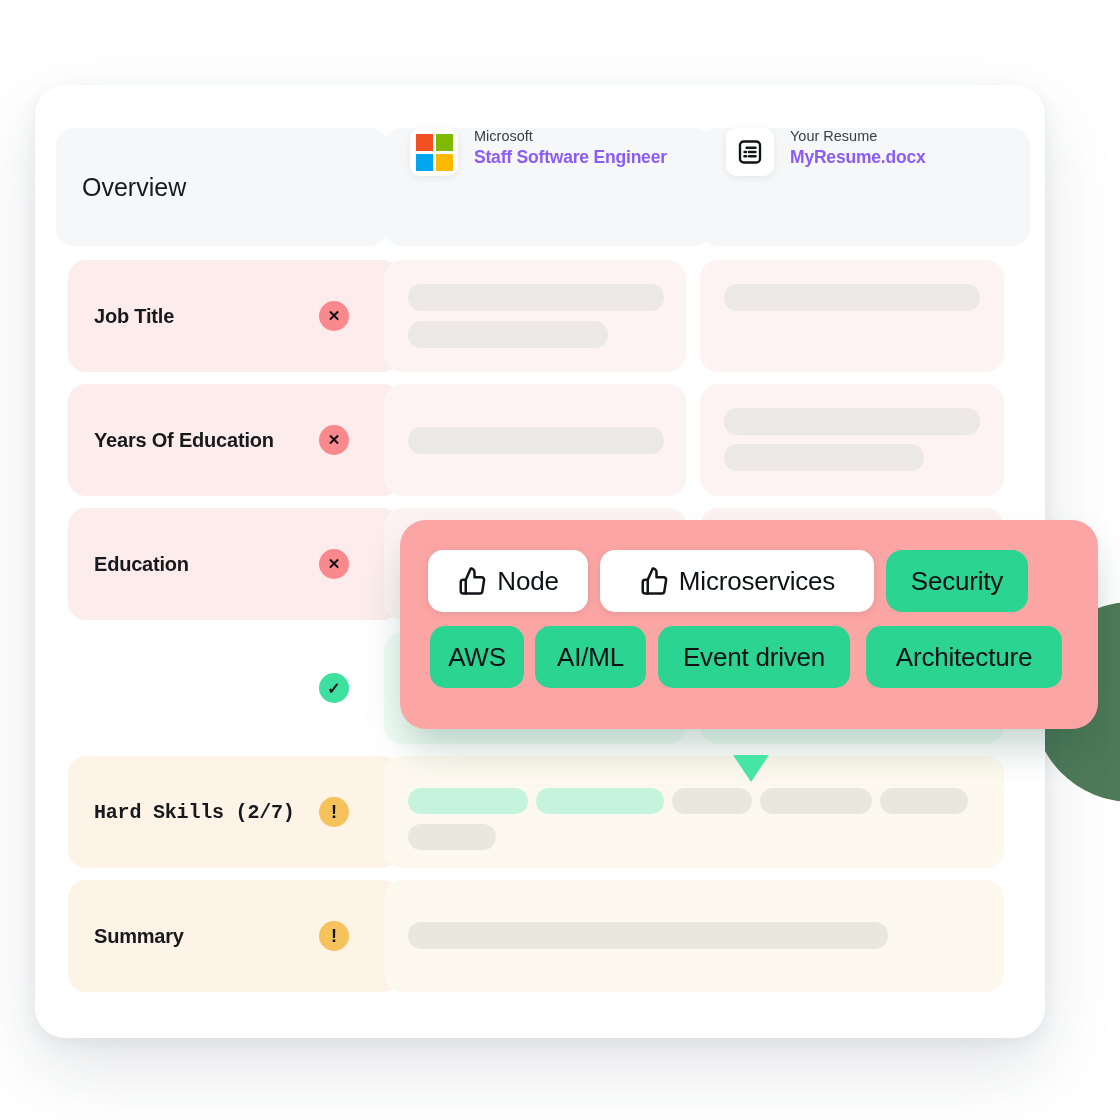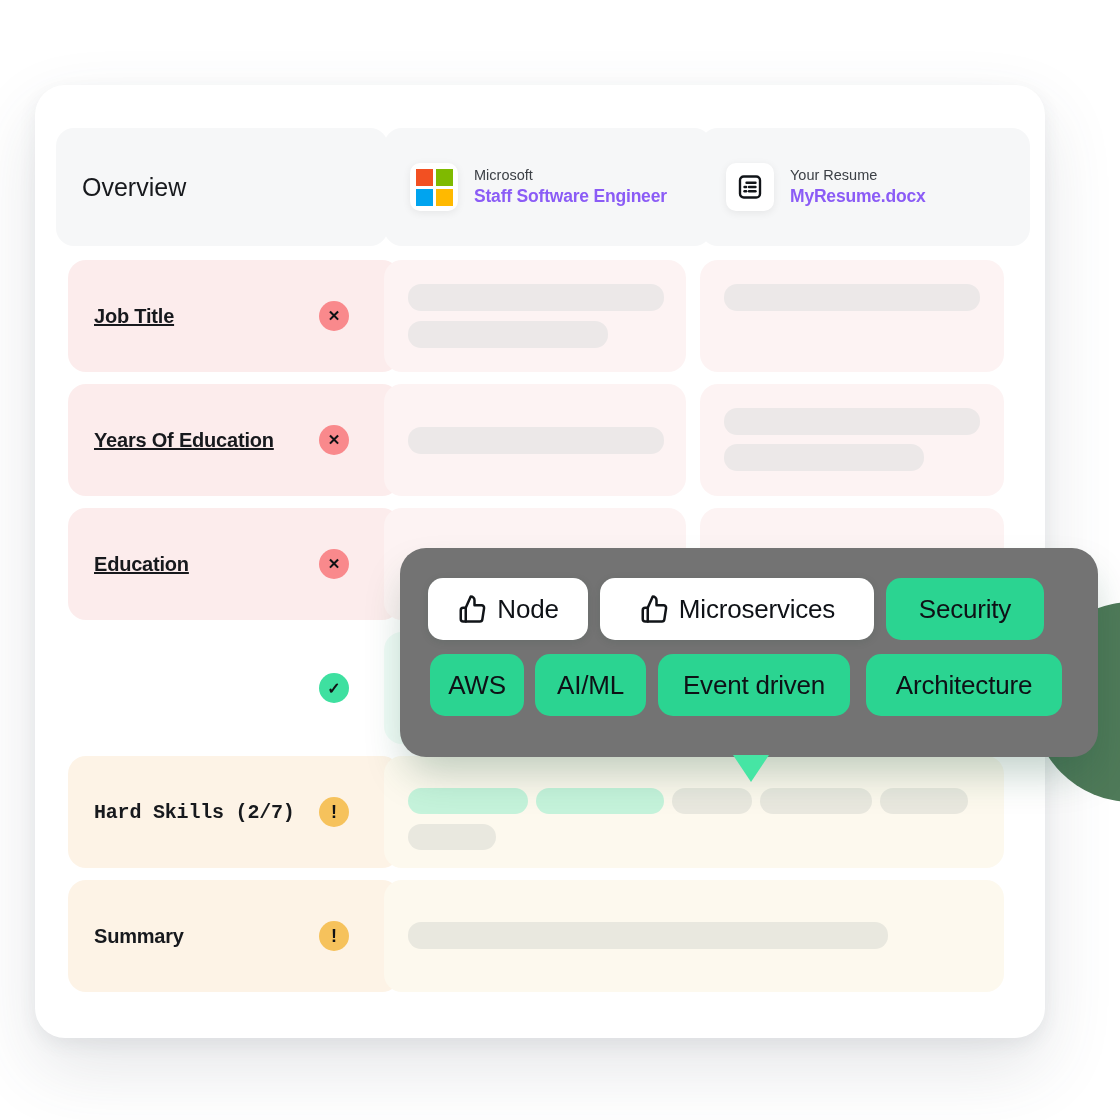--- a/index.html
+++ b/index.html
@@ -9,52 +9,52 @@
 
   
   .blob{left:1032px;top:602px;width:200px;height:200px;border-radius:50%;background:#4f7a59;}
 
   
   .main-card{left:35px;top:85px;width:1010px;height:953px;background:#ffffff;border-radius:30px;
              box-shadow:0 30px 70px rgba(70,80,95,.14), 0 6px 18px rgba(70,80,95,.08);}
 
   .cell{border-radius:18px;}
   .hdr{background:#f6f7f8;}
-  .pink-l{background:#fcecec;text-decoration:underline;}
+  .pink-l{background:#fcecec;}
   .pink{background:#fdf3f3;}
   .mint-l{background:#e8faf2;}
   .mint{background:#f0fcf7;}
   .cream-l{background:#fdf3e6;}
   .cream{background:#fdf9ee;}
 
   .rowlabel{display:flex;align-items:center;padding-left:26px;font-size:20px;font-weight:700;
             letter-spacing:-.2px;color:#17191d;}
   .badge{width:30px;height:30px;border-radius:50%;display:flex;align-items:center;justify-content:center;
          font-weight:700;color:#101215;}
   .badge.fail{background:#f9898c;font-size:15px;}
   .badge.pass{background:#3ee0a0;font-size:16px;}
   .badge.warn{background:#f6c25c;font-size:18px;font-weight:800;}
 
   .bar{position:absolute;height:27px;border-radius:13px;background:#ece8e8;}
   .bar.sm{height:26px;}
   .bar.cream-bar{background:#e9e8df;}
   .bar.mint-bar{background:#c5f3db;}
 
   
-  .hdr-flex{display:flex;align-items:center;gap:16px;padding-left:26px;}
+  .hdr-flex{display:flex;align-items:flex-start;gap:16px;padding-left:26px;}
   .tile{width:48px;height:48px;background:#ffffff;border-radius:10px;box-shadow:0 2px 8px rgba(0,0,0,.07);
         display:flex;align-items:center;justify-content:center;flex:0 0 auto;}
   .ms-grid{display:grid;grid-template-columns:17px 17px;grid-template-rows:17px 17px;gap:3px;}
   .hdr-text{display:flex;flex-direction:column;gap:3px;}
   .hdr-sub{font-size:14.5px;font-weight:500;color:#3c4046;}
   .hdr-bold{font-size:17.5px;font-weight:700;color:#8b5cf6;letter-spacing:-.2px;}
   .overview{display:flex;align-items:center;padding-left:26px;font-size:25px;font-weight:500;color:#17191d;}
 
   
-  .popup{left:400px;top:548px;width:698px;height:209px;border-radius:26px;background:#737373;
+  .popup{left:400px;top:520px;width:698px;height:209px;border-radius:26px;background:#fca5a5;
          box-shadow:0 22px 42px -8px rgba(18,80,55,.28);}
   .popup-tip{left:733px;top:755px;width:0;height:0;border-left:18px solid transparent;
              border-right:18px solid transparent;border-top:27px solid #46e5a4;}
   .chip{position:absolute;height:62px;border-radius:15px;display:flex;align-items:center;justify-content:center;
         gap:10px;font-size:26px;font-weight:500;color:#0e1116;letter-spacing:-.2px;}
   .chip.white{background:#ffffff;box-shadow:0 2px 8px rgba(10,60,40,.10);}
   .chip.green{background:#2bd491;}
   .thumb{width:30px;height:30px;flex:0 0 auto;}
 </style>
 </head>
@@ -178,21 +178,21 @@
       </svg>
       <span>Node</span>
     </div>
     <div class="chip white" style="left:200px;top:30px;width:274px;">
       <svg class="thumb" viewBox="0 0 24 24" fill="none" stroke="#111418" stroke-width="2" stroke-linecap="round" stroke-linejoin="round">
         <path d="M14 9V5a3 3 0 0 0-3-3l-4 9v11h11.28a2 2 0 0 0 2-1.7l1.38-9a2 2 0 0 0-2-2.3z"></path>
         <path d="M7 22H5a2 2 0 0 1-2-2v-7a2 2 0 0 1 2-2h2"></path>
       </svg>
       <span>Microservices</span>
     </div>
-    <div class="chip green" style="left:486px;top:30px;width:158px;">
+    <div class="chip green" style="left:486px;top:30px;width:142px;border-radius:16px;">
       <span>Security</span>
     </div>
     <div class="chip green" style="left:30px;top:106px;width:94px;">
       <span>AWS</span>
     </div>
     <div class="chip green" style="left:135px;top:106px;width:111px;">
       <span>AI/ML</span>
     </div>
     <div class="chip green" style="left:258px;top:106px;width:192px;">
       <span>Event driven</span>

